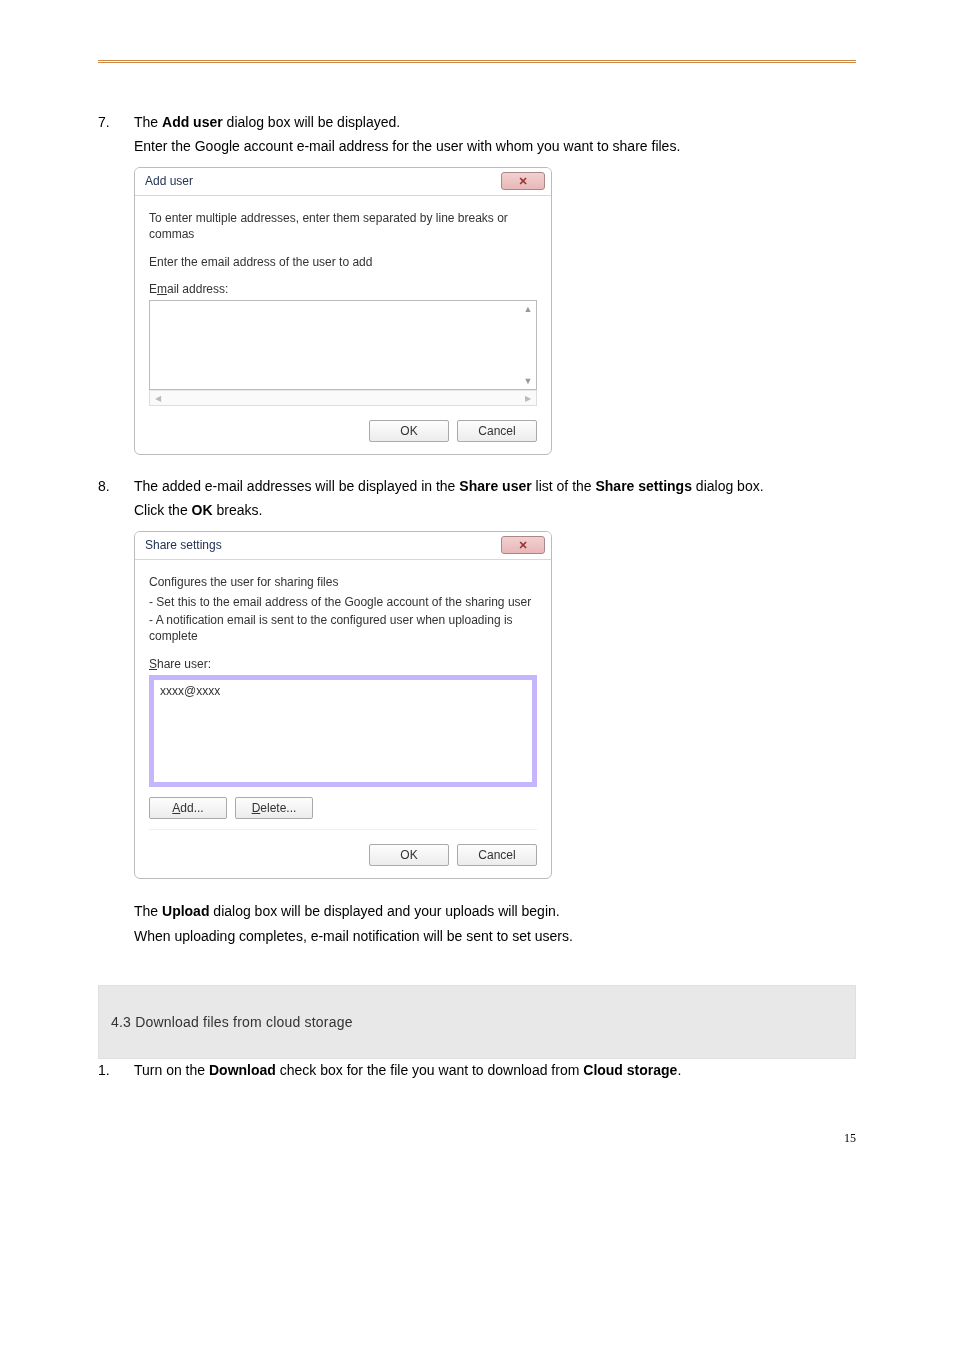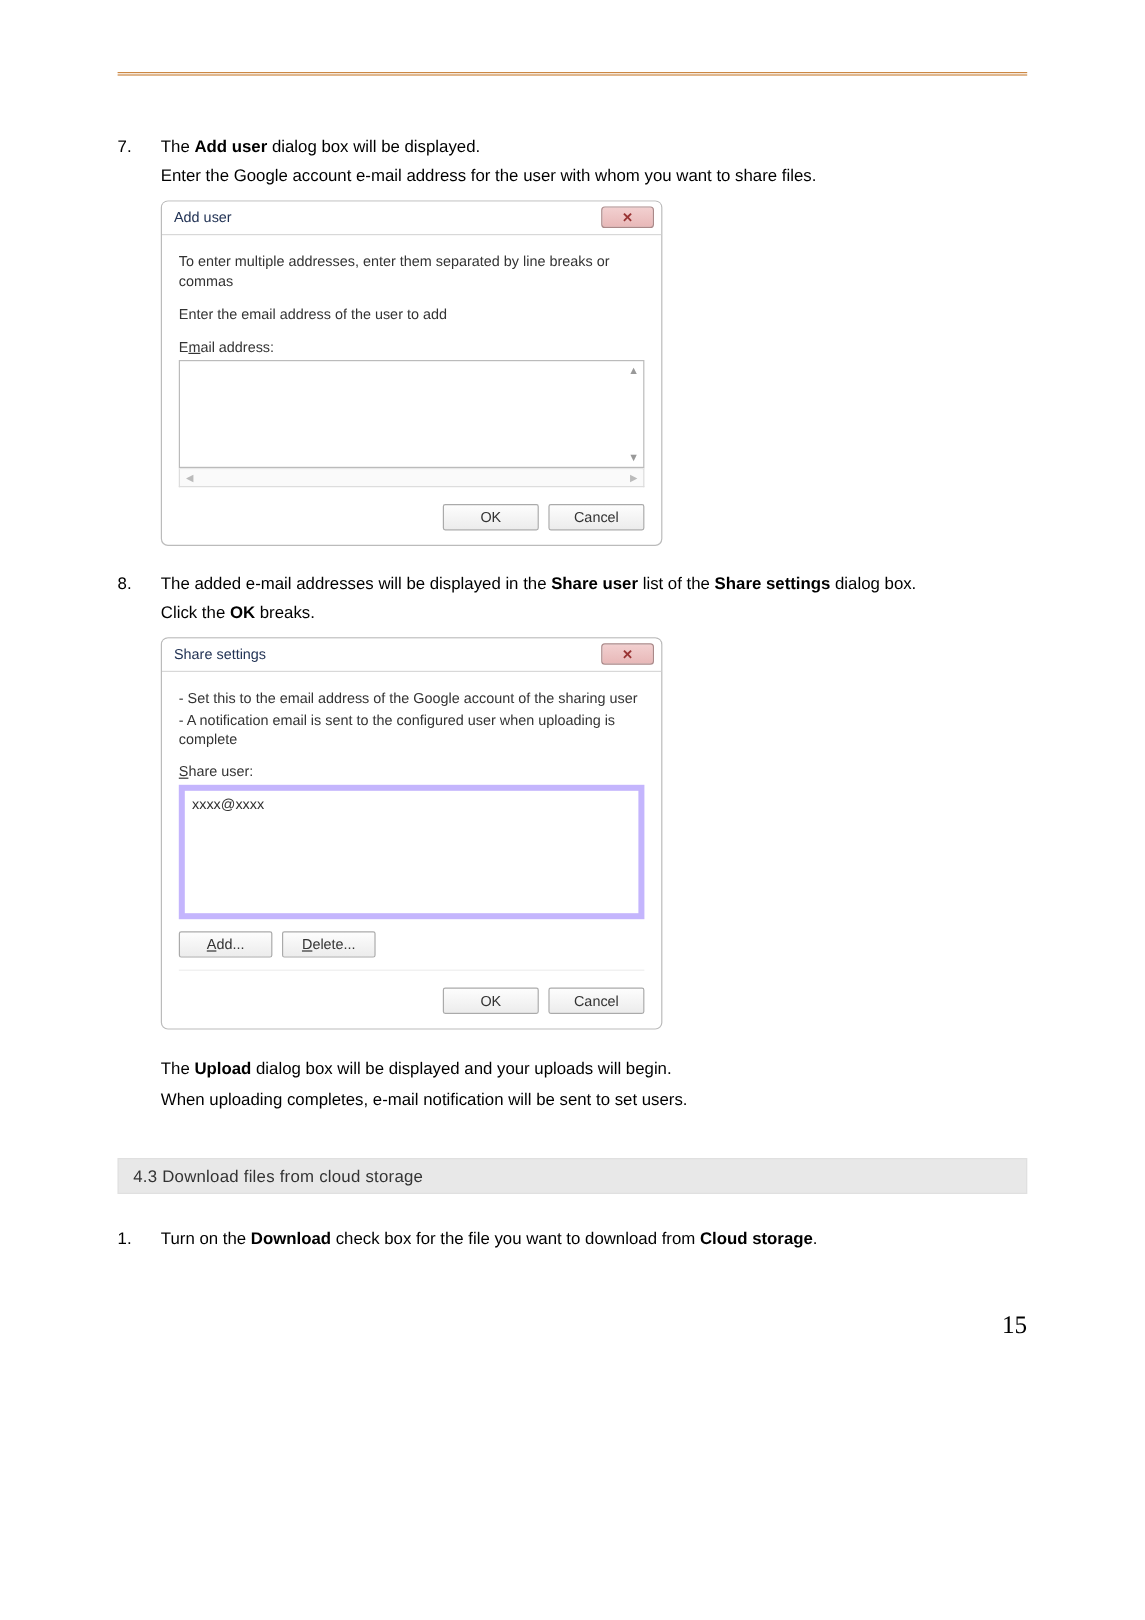--- a/index.html
+++ b/index.html
@@ -159,31 +159,30 @@
     border-top: 1px solid #eee;
     margin: 10px 0;
   }
   .para-after {
     margin-left: 36px;
     line-height: 1.8;
   }
   .section-heading {
     background: #e8e8e8;
     border: 1px solid #e0e0e0;
-    padding: 6px 12px;
+    padding: 28px 12px;
     margin-top: 36px;
-    margin-bottom: 26px;
     color: #333;
     font-size: 14px;
     letter-spacing: 0.2px;
   }
   .page-number {
     text-align: right;
     font-family: "Times New Roman", serif;
-    font-size: 21px;
+    font-size: 12px;
     margin-top: 48px;
   }
 </style>
 </head>
 <body>
 
 <div class="top-divider"></div>
 
 <div class="numbered-item">
   <div class="num-col">7.</div>
@@ -230,20 +229,21 @@
 </div>
 
 <div class="dialog">
   <div class="dialog-titlebar">
     <span>Share settings</span>
     <div class="close-btn">
       <span>✕</span>
     </div>
   </div>
   <div class="dialog-body">
+    <div class="dlg-para" style="margin-bottom:4px">Configures the user for sharing files</div>
     <div class="dlg-para" style="margin-bottom:2px"> - Set this to the email address of the Google account of the sharing user</div>
     <div class="dlg-para"> - A notification email is sent to the configured user when uploading is complete</div>
     <div class="dlg-label">
       <span class="underline-letter">S</span><span>hare user:</span>
     </div>
     <div class="listbox">
       <div>xxxx@xxxx</div>
     </div>
     <div class="add-delete-row">
       <div class="dlg-button-small">

